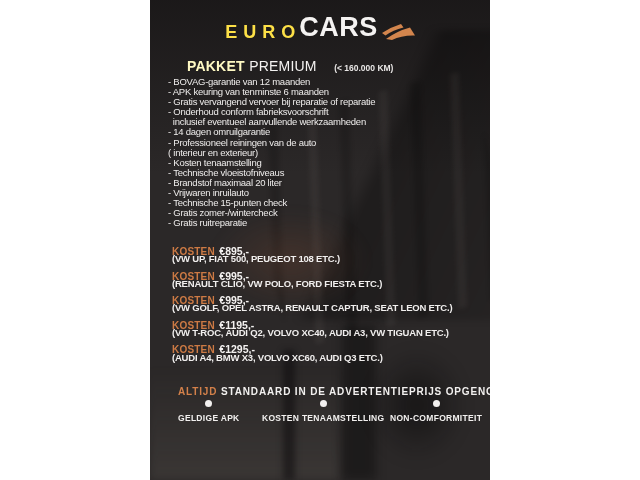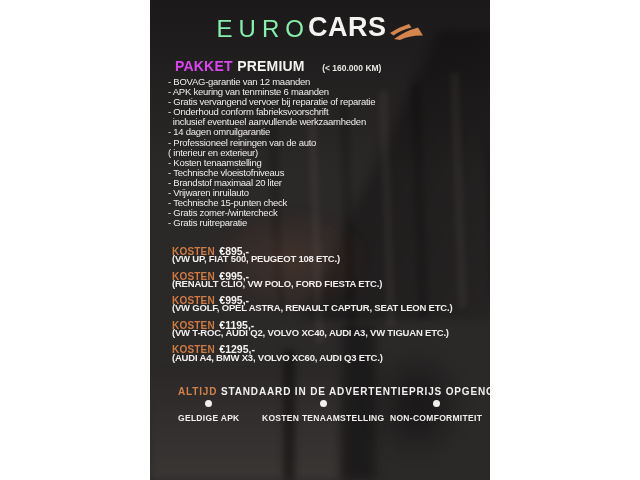--- a/index.html
+++ b/index.html
@@ -21,28 +21,28 @@
     background:radial-gradient(closest-side, rgba(150,85,55,0.22), rgba(150,85,55,0) 72%); }
   .bg-floor { left:0; bottom:0; width:190px; height:115px; filter:blur(4px);
     background:linear-gradient(180deg, rgba(0,0,0,0), rgba(195,185,168,0.10)); }
   .bg-pillar1 { left:133px; top:350px; width:12px; height:130px; background:rgba(10,8,9,0.50); filter:blur(3px); }
   .bg-pillar2 { left:192px; top:325px; width:34px; height:155px; background:rgba(8,7,8,0.40); filter:blur(5px); }
   .bg-silhouette { right:8px; bottom:0; width:130px; height:150px; filter:blur(7px);
     background:radial-gradient(closest-side, rgba(4,4,5,0.50), rgba(4,4,5,0) 75%); }
 
   
   .logo { position:absolute; top:14px; left:0; width:100%; display:flex; justify-content:center; align-items:flex-end; }
-  .logo-euro { font-size:24px; font-weight:400; letter-spacing:6px; color:#86efac; line-height:1; }
+  .logo-euro { font-size:18px; font-weight:700; letter-spacing:6px; color:#fde047; line-height:1; }
   .logo-cars { font-size:27px; font-weight:800; letter-spacing:0.5px; color:#f5f3f2; line-height:1; margin-left:-2px; }
   .logo-swoosh { width:34px; height:17px; margin-left:3px; margin-bottom:1px; }
 
   
   .pkg-title { position:absolute; top:57px; left:25px; white-space:nowrap; }
-  .pkg-accent { font-size:14px; font-weight:700; color:#d946ef; letter-spacing:0.2px; }
-  .pkg-main { font-size:14px; font-weight:700; color:#f4f2f1; letter-spacing:0.2px; }
+  .pkg-accent { font-size:14px; font-weight:700; color:#fef9c3; letter-spacing:0.2px;margin-left:12px; }
+  .pkg-main { font-size:14px; font-weight:400; color:#f4f2f1; letter-spacing:0.2px; }
   .pkg-suffix { font-size:8.5px; font-weight:700; color:#e8e6e5; margin-left:2px;padding-left:11px; }
 
   
   .features { position:absolute; top:77px; left:18px; list-style:none; }
   .features li { font-size:9.5px; line-height:10.1px; letter-spacing:-0.25px; color:#efedec; white-space:pre; }
 
   
   .pricing { position:absolute; top:241px; left:22px; }
   .price-line { height:12.3px; line-height:17px; white-space:nowrap; }
   .kosten { font-size:10px; font-weight:700; color:#cd7a44; letter-spacing:0.2px; }

